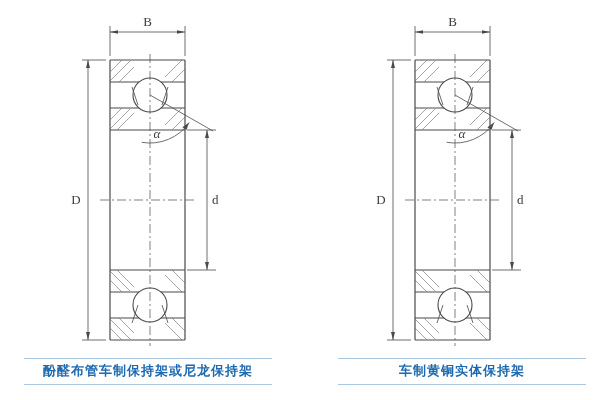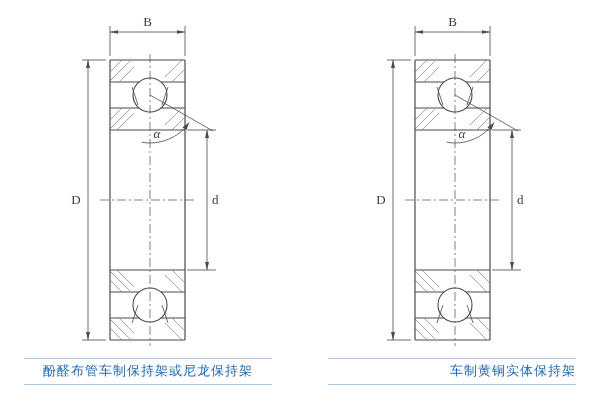--- a/index.html
+++ b/index.html
@@ -12,25 +12,25 @@
   .diagram.right{left:325px;}
   .diagram svg{display:block;width:260px;height:345px;}
   .dim-label{
     font-family:"Liberation Serif", serif;
     font-size:13px;fill:#3c3c3c;
   }
   .dim-label.italic{font-style:italic;}
   .caption{
     position:absolute;top:358px;width:248px;
     border-top:1px solid #a9c7e2;border-bottom:1px solid #a9c7e2;
-    color:#1e6ab0;font-size:13px;font-weight:400;letter-spacing:1px;
+    color:#1e6ab0;font-size:13px;font-weight:700;letter-spacing:1px;
     text-align:center;padding:5px 0 6px 0;line-height:14px;
   }
   .caption.left{left:24px;}
-  .caption.right{left:328px;text-align:right;}
+  .caption.right{left:338px;}
 </style>
 </head>
 <body>
 
 <svg width="0" height="0" style="position:absolute" aria-hidden="true">
   <defs>
     <symbol id="bearing-sym" viewBox="0 0 260 345">
 
       <g stroke="#4a4a4a" stroke-width="1.2" fill="none">
         <line x1="90" y1="50" x2="165" y2="50"></line>

